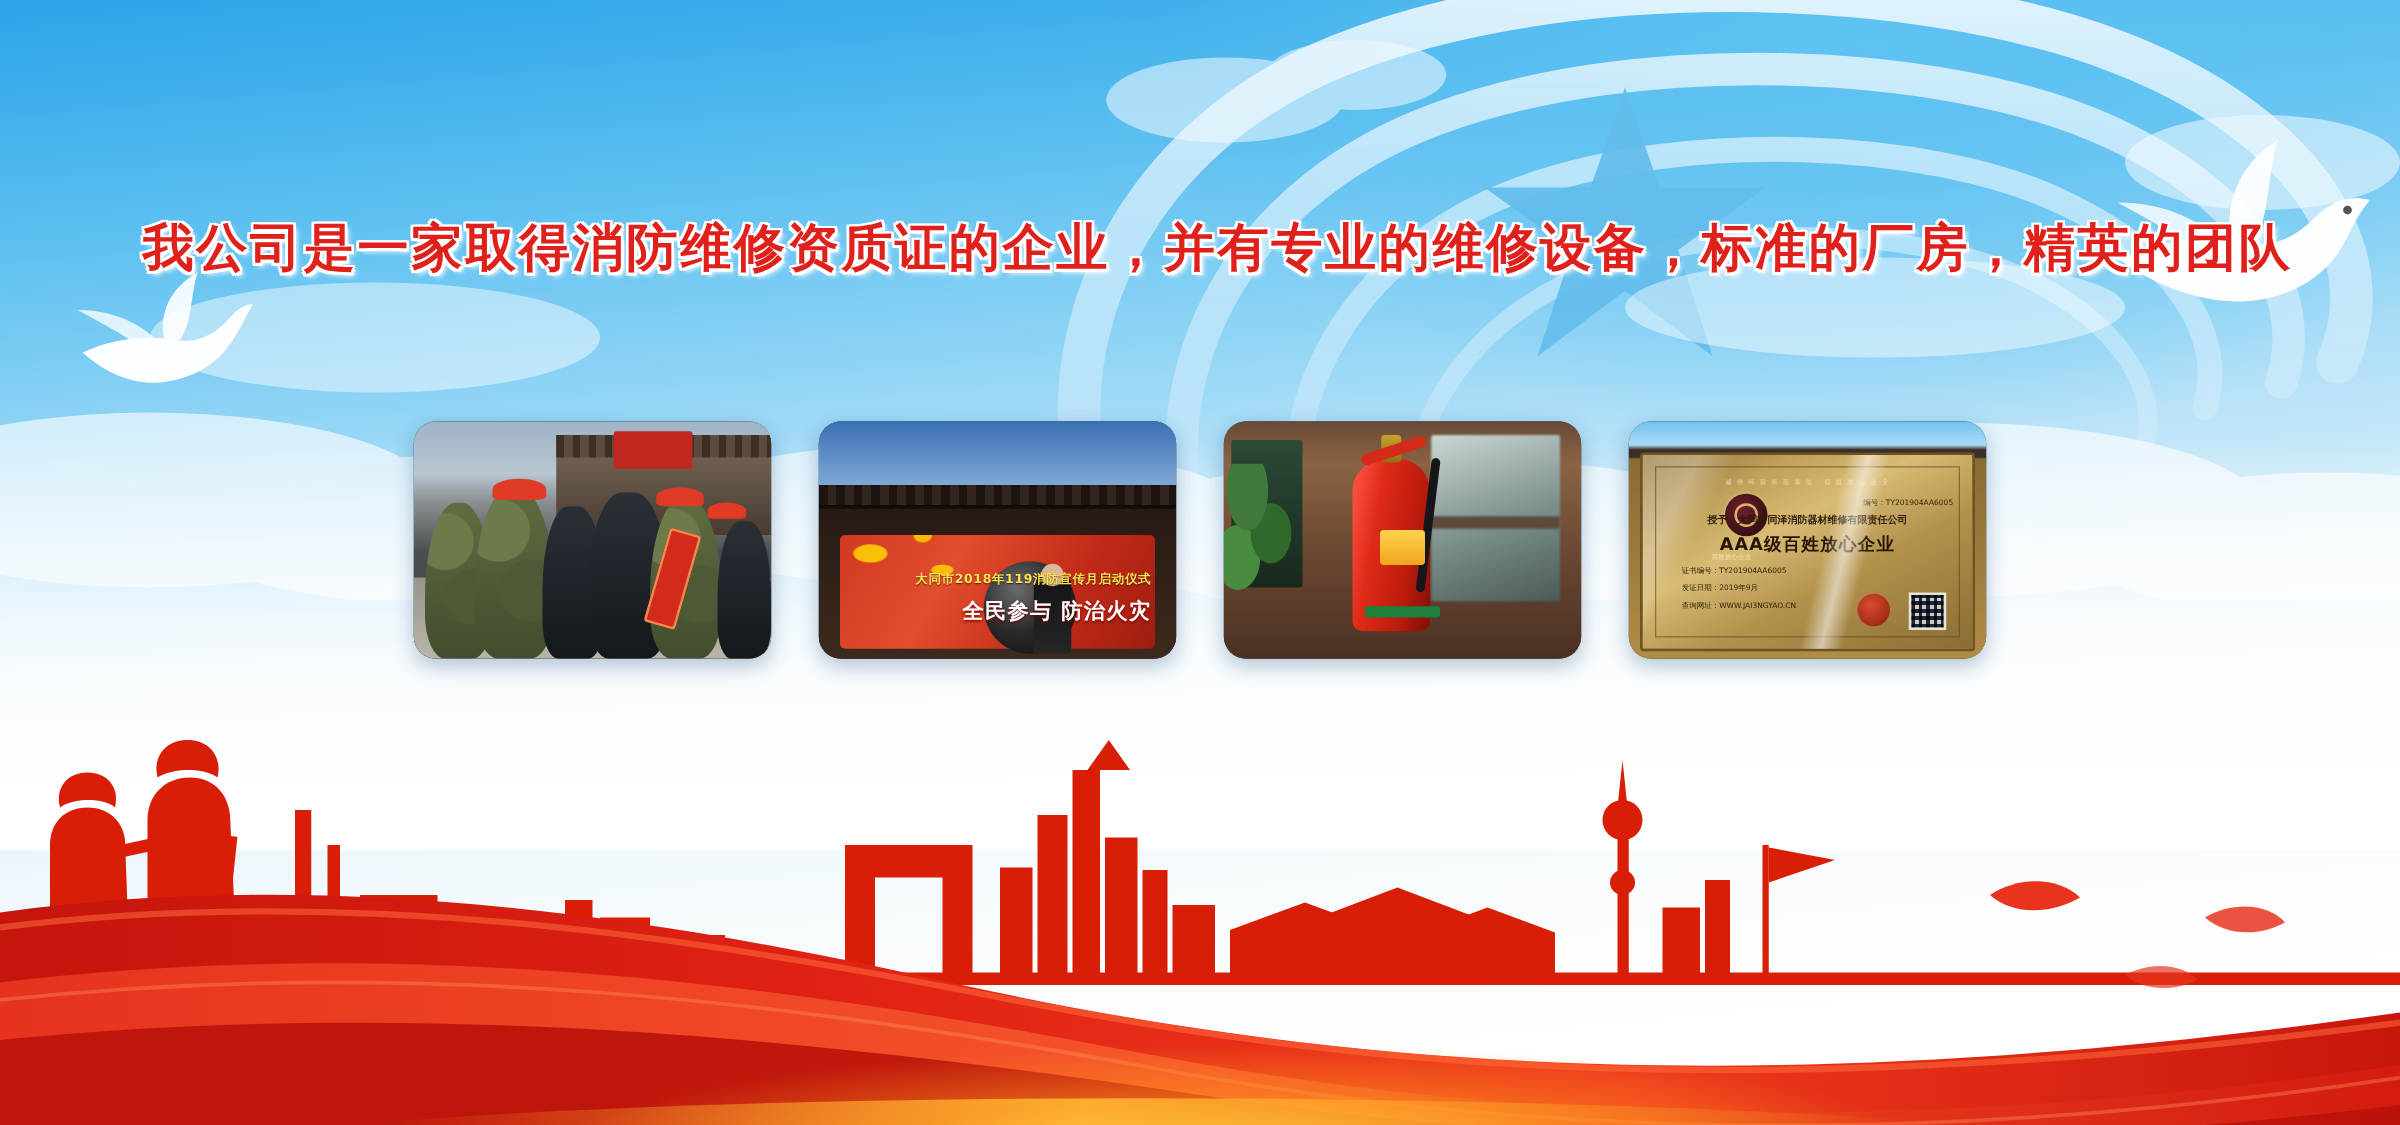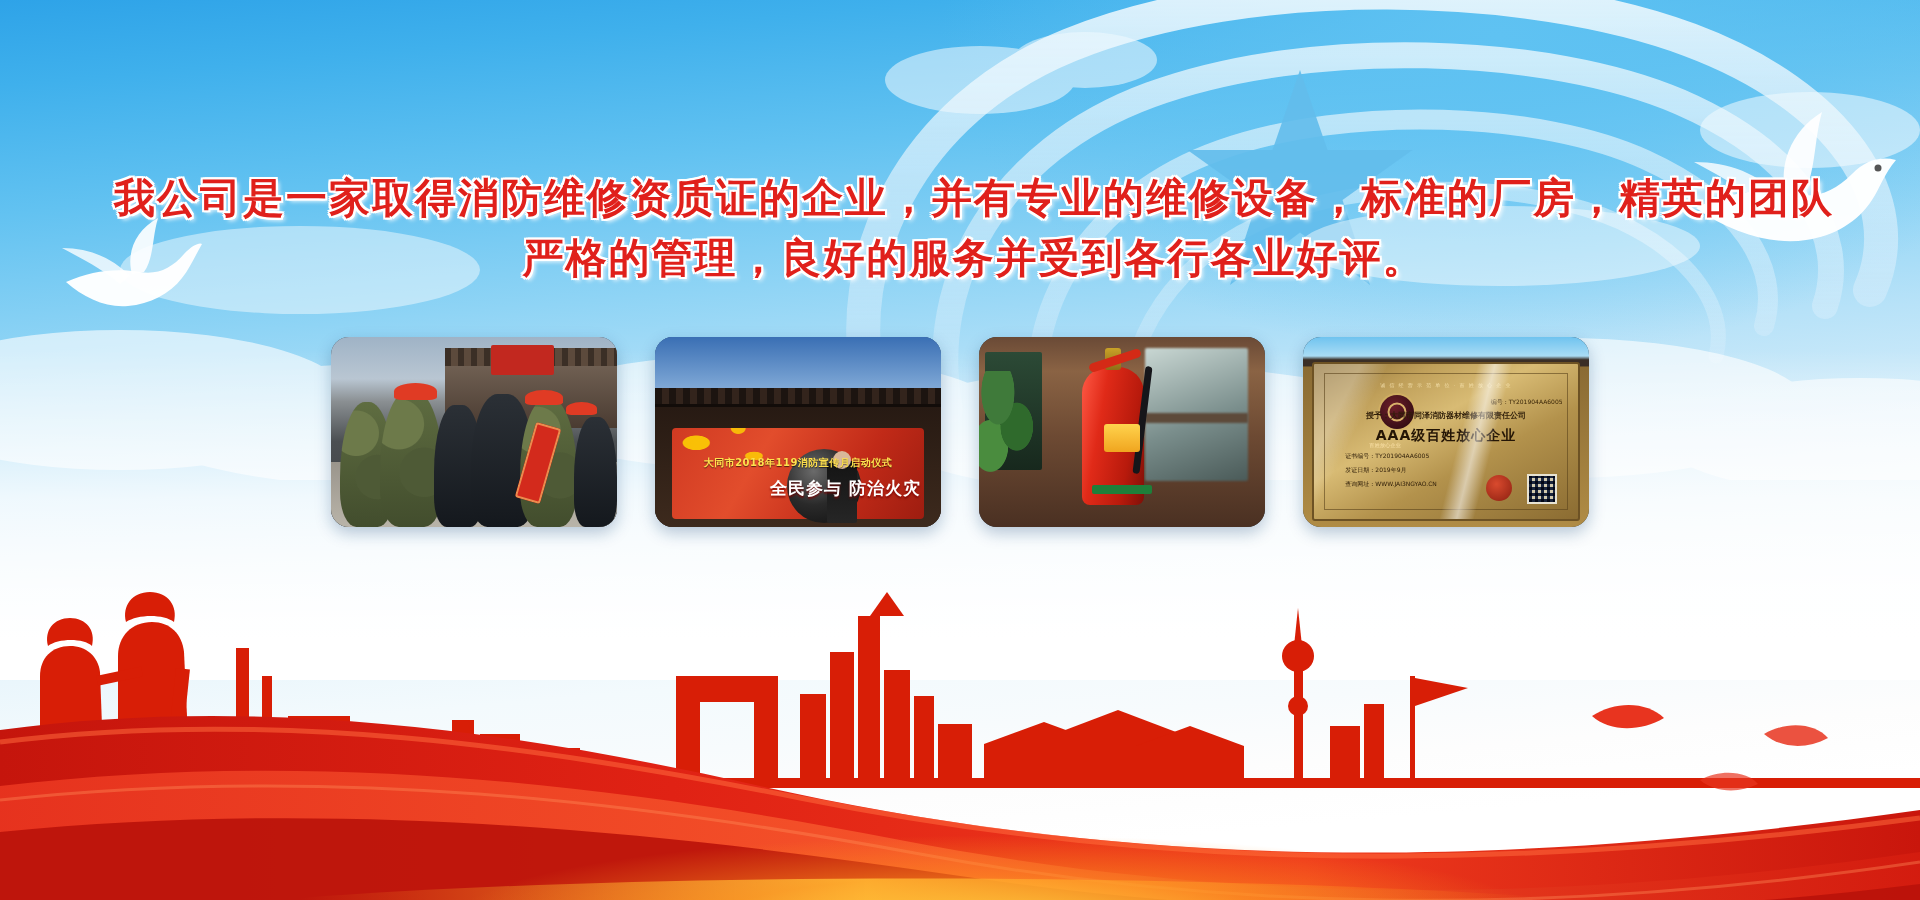--- a/index.html
+++ b/index.html
@@ -125,21 +125,21 @@
                          radial-gradient(ellipse at 62% 22%, rgba(255,214,0,.8) 0 6%, rgba(255,214,0,0) 7%),
                          radial-gradient(ellipse at 74% 56%, rgba(255,214,0,.8) 0 6%, rgba(255,214,0,0) 7%);}
   .c2 .sphere { position:absolute; left:46%; bottom:2%; width:74px; height:74px;
               border-radius:50%;
               background:radial-gradient(circle at 36% 30%, #6b6b6b 0%, #2a2a2a 48%, #0d0d0d 100%); }
   .c2 .speaker { position:absolute; left:60%; bottom:2%; width:30px; height:62px;
               background:linear-gradient(to bottom,#141414,#262626); border-radius:6px 6px 2px 2px; }
   .c2 .speaker:before{content:"";position:absolute;left:6px;top:-10px;width:18px;height:18px;
               border-radius:50%;background:#d8b79a;}
   .c2 .bantext { position:absolute; left:7%; right:7%; bottom:30%;
-              text-align:center; color:#ffe14d; font-weight:bold; font-size:10px;
+              text-align:right; color:#ffe14d; font-weight:bold; font-size:10px;
               letter-spacing:.5px; text-shadow:0 1px 1px rgba(0,0,0,.6); white-space:nowrap;
               font-family:"DejaVu Sans","Liberation Sans",sans-serif; }
   .c2 .bantext2 { position:absolute; left:7%; right:7%; bottom:14%;
               text-align:right; color:#fff; font-weight:bold; font-size:17px;
               letter-spacing:1px; text-shadow:0 2px 2px rgba(120,0,0,.8); white-space:nowrap;
               font-family:"DejaVu Sans","Liberation Sans",sans-serif; }
 
   
   .c3 { background:linear-gradient(to bottom,#6a4a36 0%,#8a6344 18%,#6d4a33 52%,#4a3022 100%); }
   .c3 .winL { position:absolute; left:2%; top:8%; width:20%; height:62%;
@@ -283,21 +283,20 @@
                C142,48 138,58 130,68 C118,84 98,94 76,96 C54,98 32,88 14,72 Z" opacity=".97"></path>
       <path d="M80,64 C74,42 84,20 106,8 C100,28 102,48 92,62 Z" opacity=".9"></path>
       <path d="M78,66 C60,48 38,38 10,38 C32,50 52,60 68,74 Z" opacity=".78"></path>
     </g>
   </svg>
 
   <div class="haze"></div>
 
   <div class="headline">
     <span class="line">我公司是一家取得消防维修资质证的企业，并有专业的维修设备，标准的厂房，精英的团队</span>
-    <span class="line">严格的管理，良好的服务并受到各行各业好评。</span>
   </div>
 
   <div class="cards">
 
     <div class="card">
       <div class="ph c1">
         <div class="plaza"></div>
         <div class="bldg"></div>
         <div class="redban"></div>
         <div class="camo" style="left:3%;  top:34%; width:19%; height:66%;"></div>

